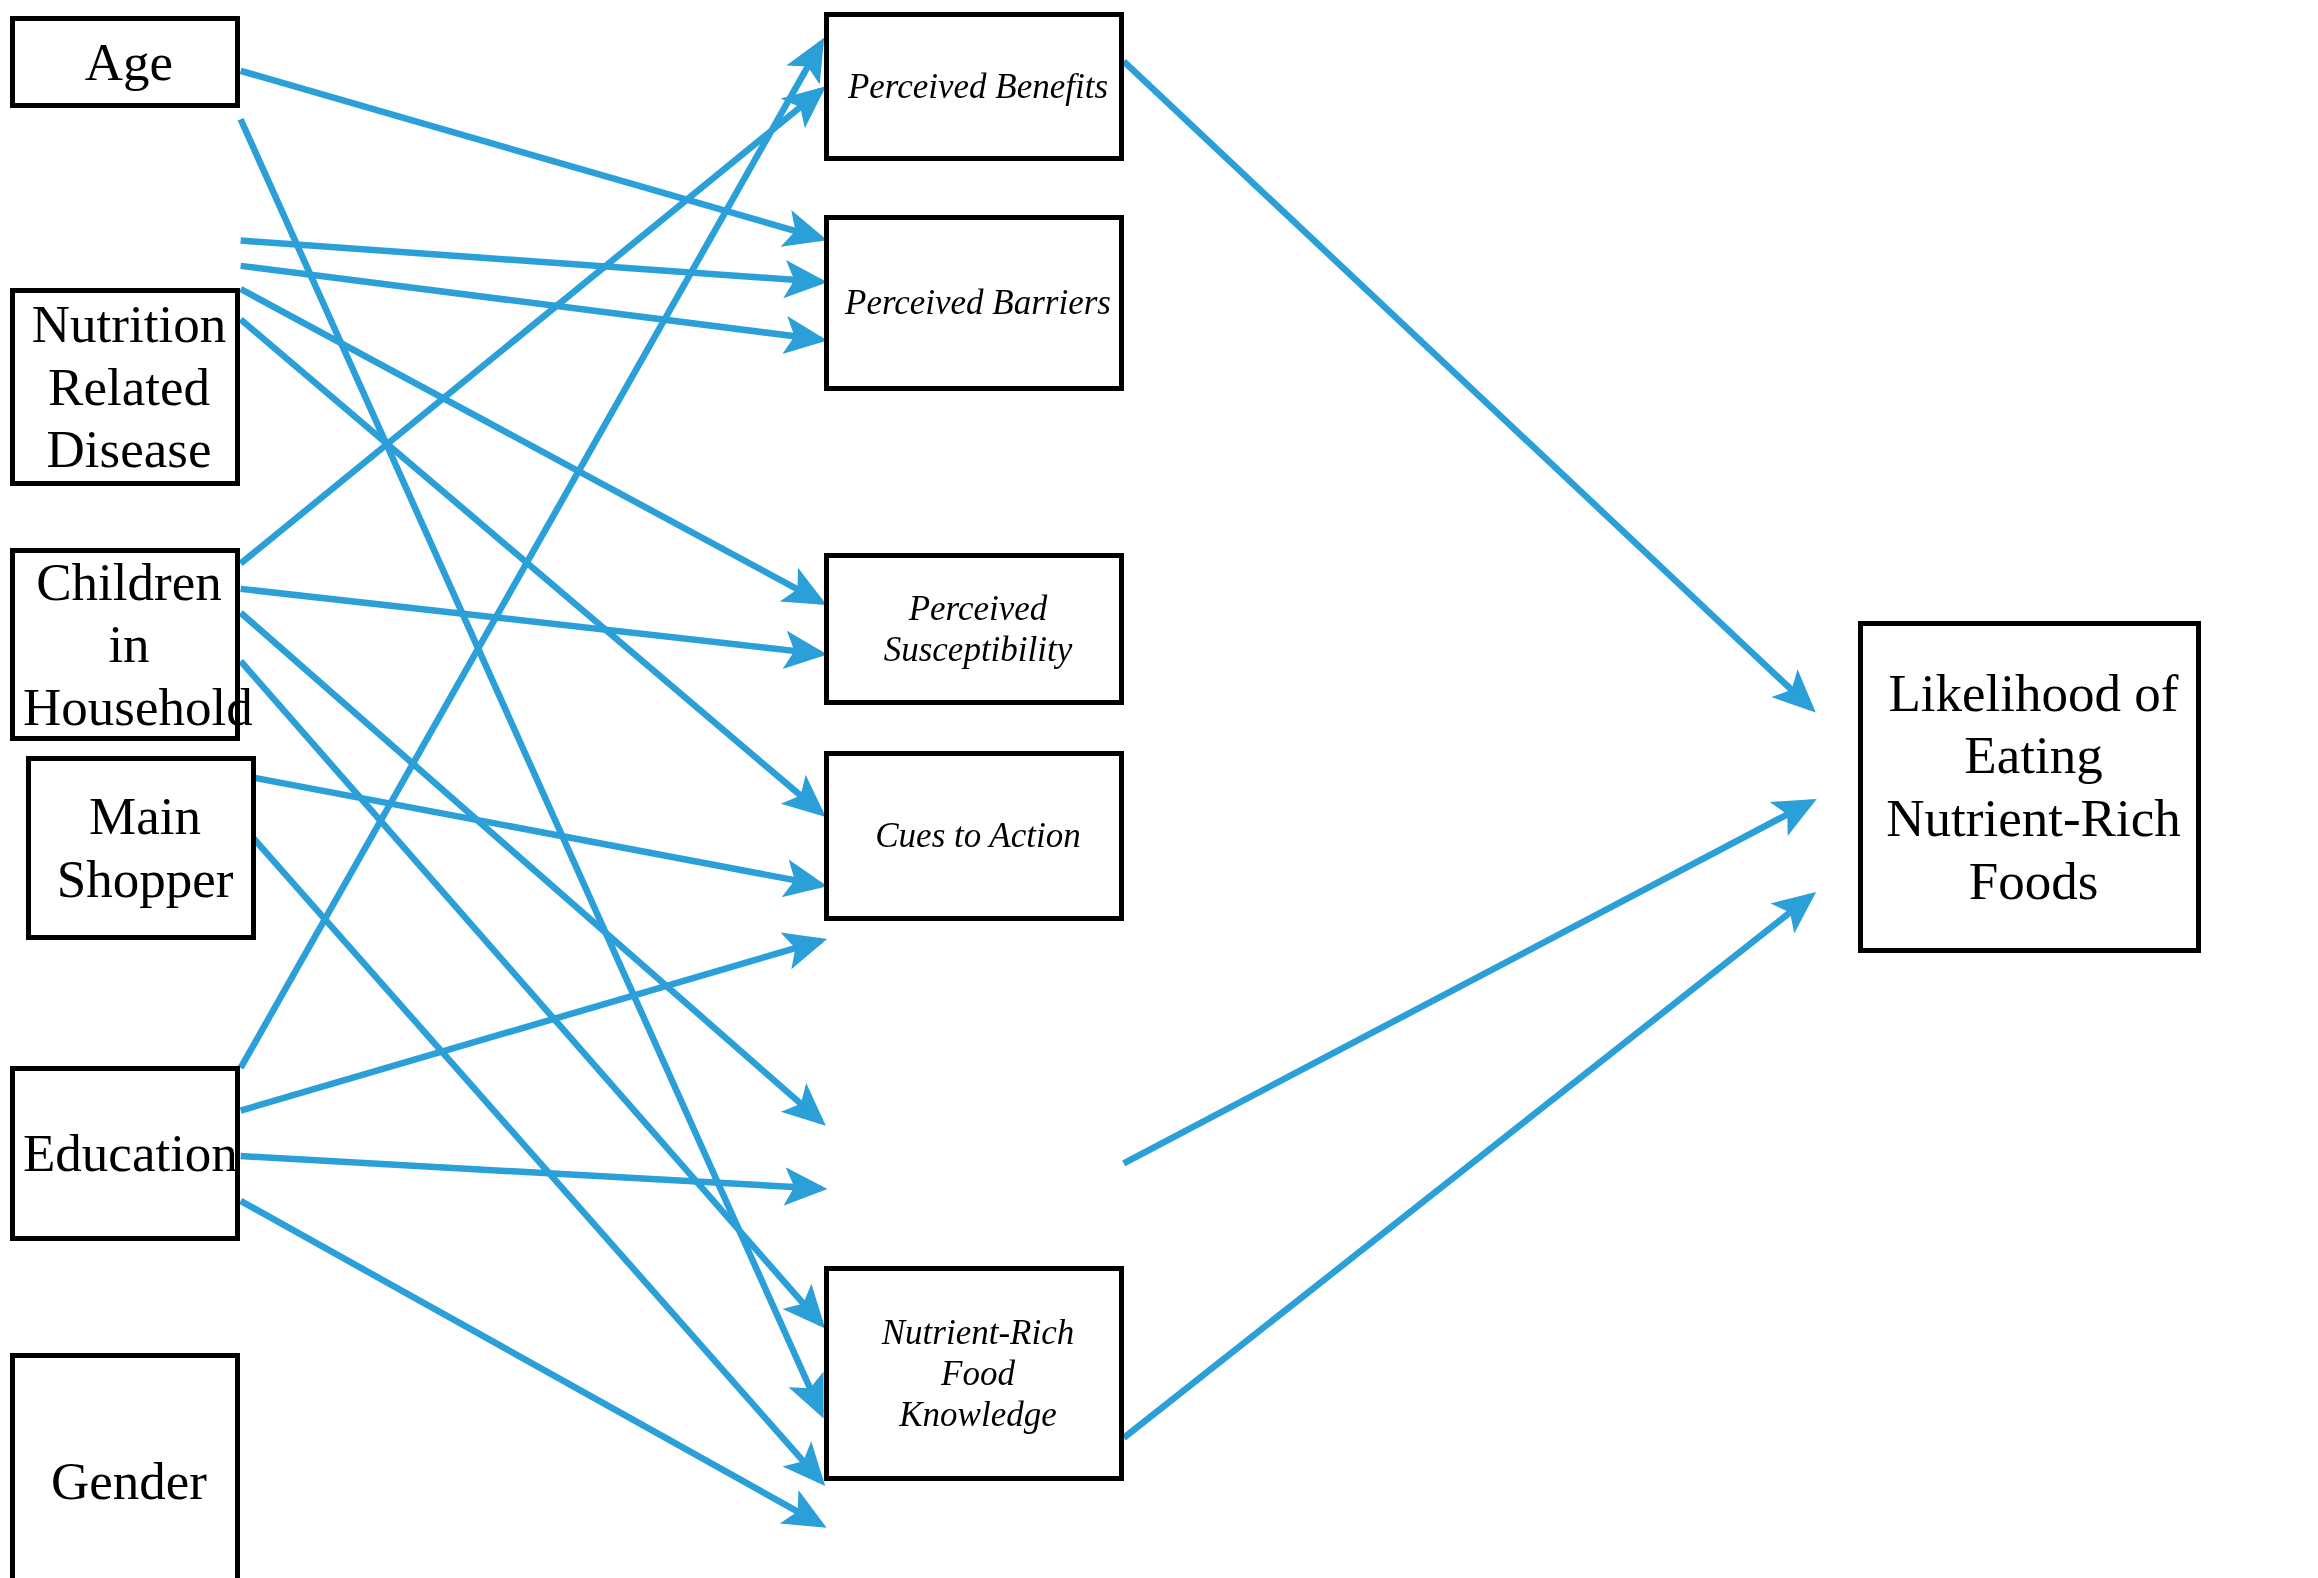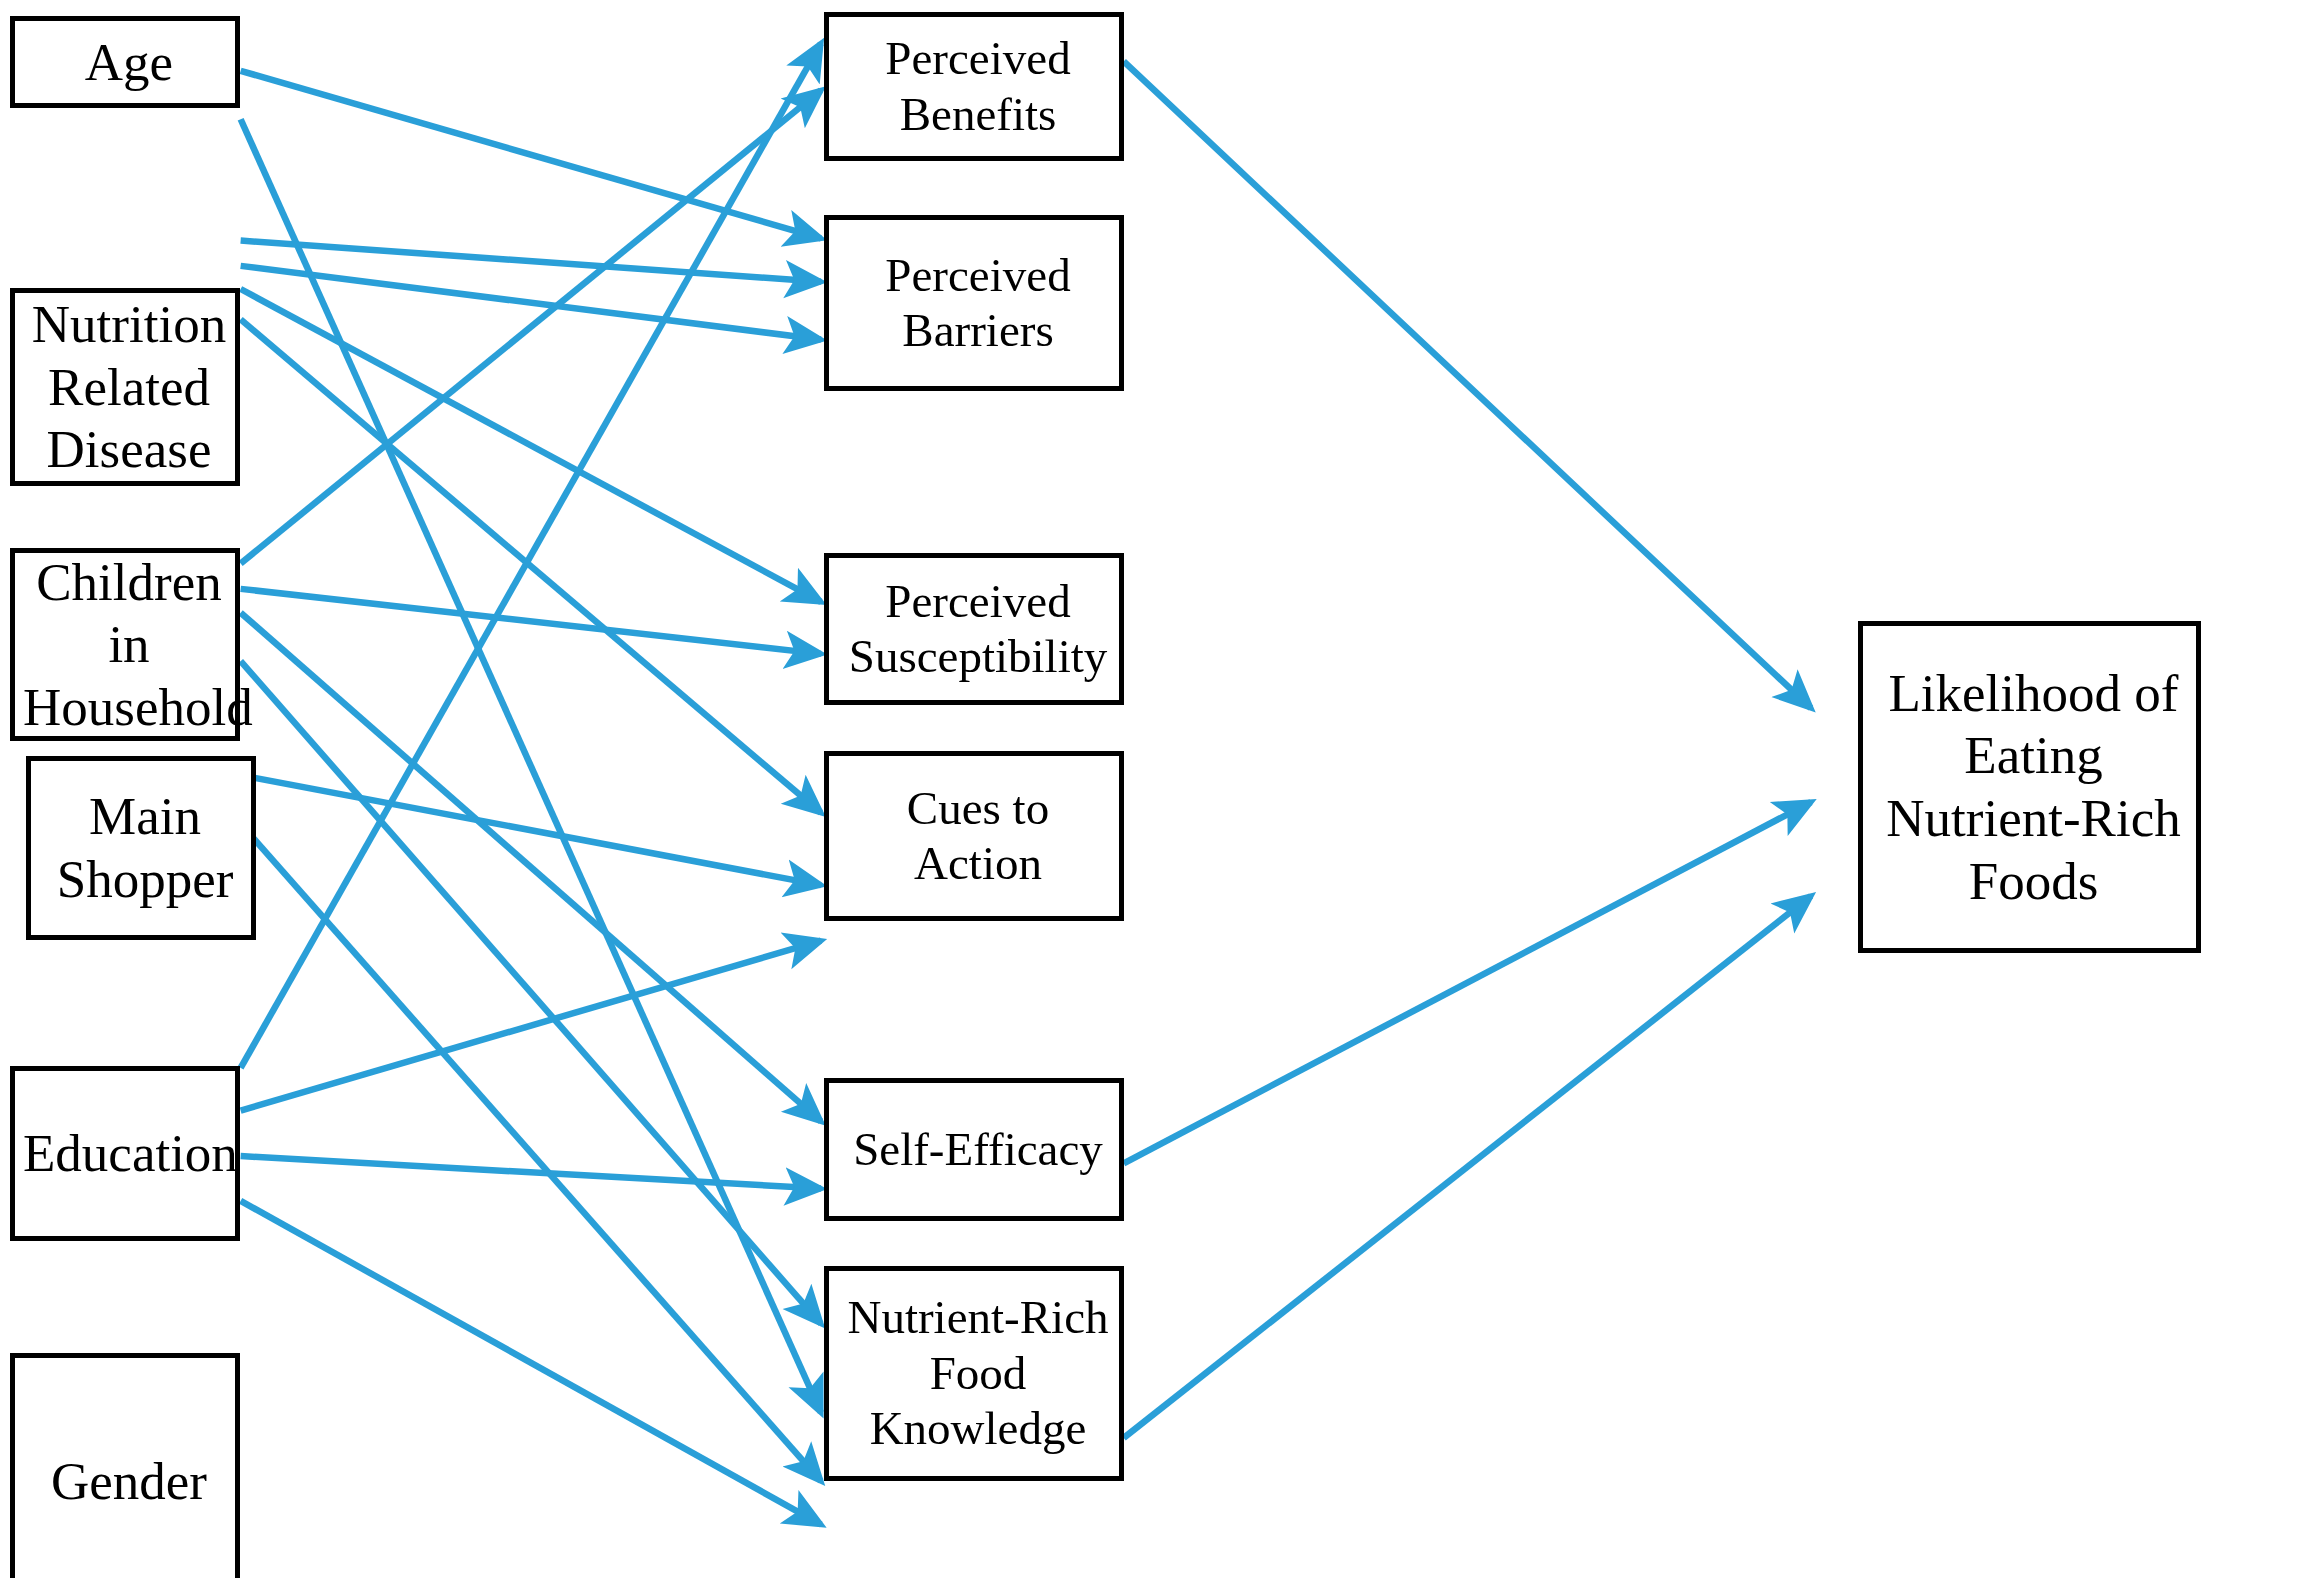--- a/index.html
+++ b/index.html
@@ -26,21 +26,21 @@
     z-index:5;
     padding-left:8px;
   }
   .node .lbl{
     display:block;
     width:100%;
     padding:0 7.2px;
     white-space:pre-line;
   }
   .t-left   { font-size:53px; }
-  .t-mid    { font-size:47px; }
+  .t-mid    { font-size:35px;font-style:italic; }
   .t-right  { font-size:53px;margin-left:44px; }
 </style>
 </head>
 <body>
 
 <div id="stage">
 
   <svg id="edges" viewBox="0 0 3209 2184" preserveAspectRatio="none" aria-hidden="true">
     <defs>
       <marker id="ah" markerWidth="7" markerHeight="7" refX="5.6" refY="3.5" orient="auto" markerUnits="strokeWidth">
@@ -97,23 +97,20 @@
   <div class="node t-mid" style="left: 824px; top: 215px; width: 300px; height: 176px;">
     <span class="lbl">Perceived Barriers</span>
   </div>
   <div class="node t-mid" style="left: 824px; top: 553px; width: 300px; height: 152px;">
     <span class="lbl">Perceived
 Susceptibility</span>
   </div>
   <div class="node t-mid" style="left: 824px; top: 751px; width: 300px; height: 170px;">
     <span class="lbl">Cues to Action</span>
   </div>
-  <div class="node t-mid" style="left: 824px; top: 1078px; width: 300px; height: 143px;">
-    <span class="lbl">Self-Efficacy</span>
-  </div>
   <div class="node t-mid" style="left: 824px; top: 1266px; width: 300px; height: 215px; justify-content: flex-end;">
     <span class="lbl">Nutrient-Rich Food
 Knowledge</span>
   </div>
 
   <div class="node t-right" style="left: 1814px; top: 621px; width: 343px; height: 332px;">
     <span class="lbl">Likelihood of
 Eating
 Nutrient-Rich
 Foods</span>

